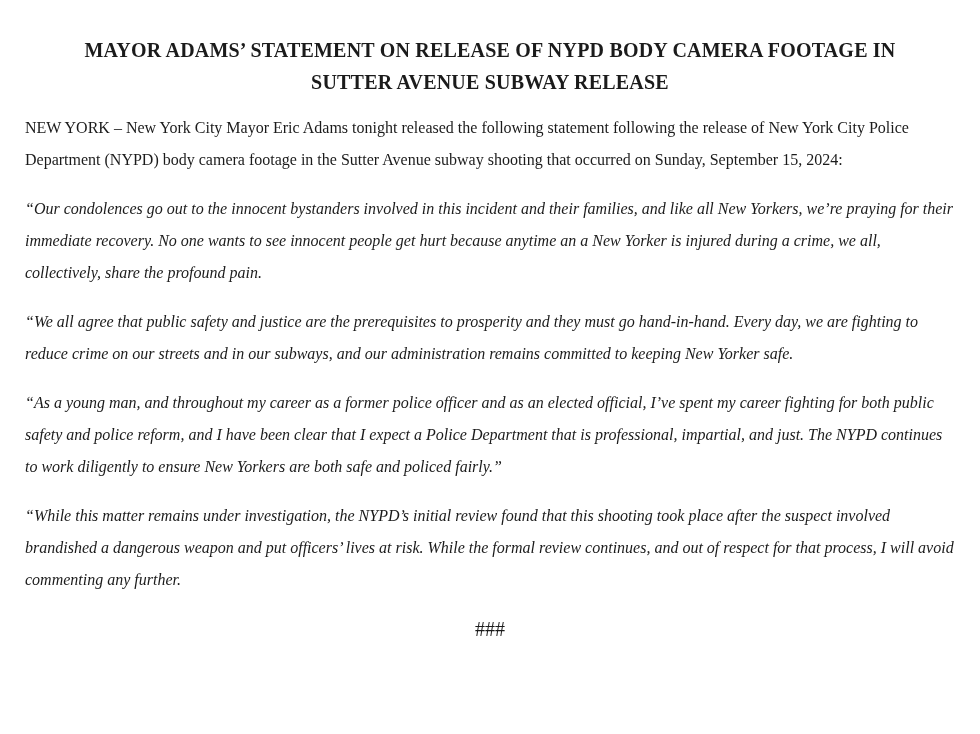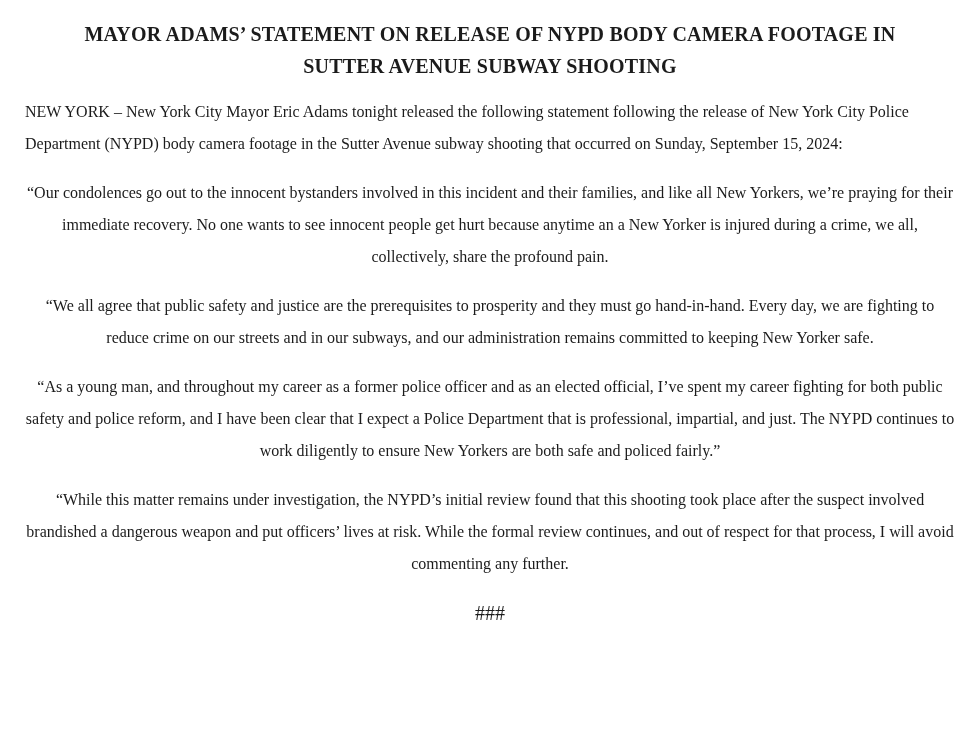--- a/index.html
+++ b/index.html
@@ -7,58 +7,58 @@
     padding: 0;
     background: #ffffff;
   }
   .page {
     width: 980px;
     height: 734px;
     box-sizing: border-box;
     background: #ffffff;
     font-family: "Liberation Serif", "DejaVu Serif", serif;
     color: #1b1b1b;
-    padding: 18px 25px 0 25px;
+    padding: 34px 25px 0 25px;
     overflow: hidden;
   }
   .doc-title {
     font-size: 20px;
     font-weight: bold;
     text-align: center;
     line-height: 32px;
     margin: 0 0 14px 0;
     letter-spacing: 0.2px;
   }
   .doc-title .title-line {
     display: block;
   }
   .para {
     font-size: 16px;
     line-height: 32px;
     margin: 0 0 17px 0;
     text-align: left;
   }
   .para.italic {
-    text-align: center;
+    font-style: italic;
   }
   .end-mark {
     font-size: 20px;
     line-height: 32px;
     text-align: center;
     margin: 0;
   }
 </style>
 </head>
 <body>
 
 <div class="page">
 
   <h1 class="doc-title">
     <span class="title-line">MAYOR ADAMS’ STATEMENT ON RELEASE OF NYPD BODY CAMERA FOOTAGE IN</span>
-    <span class="title-line">SUTTER AVENUE SUBWAY SHOOTING</span>
+    <span class="title-line">SUTTER AVENUE SUBWAY RELEASE</span>
   </h1>
 
   <p class="para">NEW YORK – New York City Mayor Eric Adams tonight released the following statement following the release of New York City Police Department (NYPD) body camera footage in the Sutter Avenue subway shooting that occurred on Sunday, September 15, 2024:</p>
 
   <p class="para italic">“Our condolences go out to the innocent bystanders involved in this incident and their families, and like all New Yorkers, we’re praying for their immediate recovery. No one wants to see innocent people get hurt because anytime an a New Yorker is injured during a crime, we all, collectively, share the profound pain.</p>
 
   <p class="para italic">“We all agree that public safety and justice are the prerequisites to prosperity and they must go hand-in-hand. Every day, we are fighting to reduce crime on our streets and in our subways, and our administration remains committed to keeping New Yorker safe.</p>
 
   <p class="para italic">“As a young man, and throughout my career as a former police officer and as an elected official, I’ve spent my career fighting for both public safety and police reform, and I have been clear that I expect a Police Department that is professional, impartial, and just. The NYPD continues to work diligently to ensure New Yorkers are both safe and policed fairly.”</p>
 

